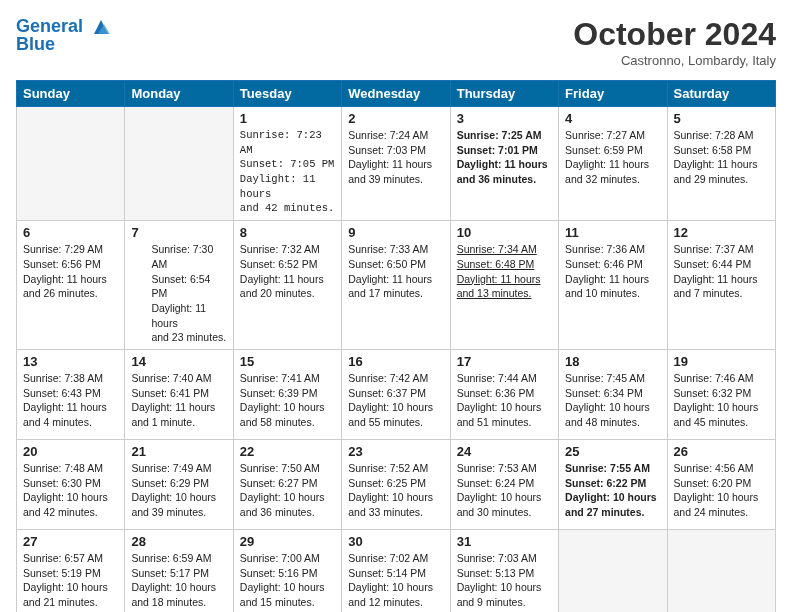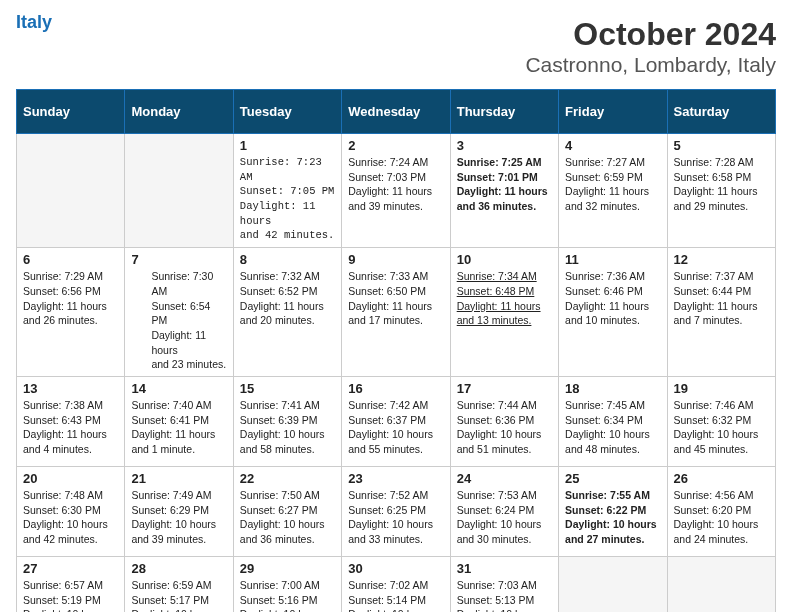--- a/index.html
+++ b/index.html
@@ -22,33 +22,33 @@
     }
     .title-area {
       text-align: right;
     }
     .month-title {
       font-size: 32px;
       font-weight: bold;
       color: #333;
     }
     .location-title {
-      font-size: 21px;
+      font-size: 13px;
       color: #555;
     }
     table {
       width: 100%;
       border-collapse: collapse;
       table-layout: fixed;
     }
     th {
-      background: #0c4a6e;
+      background: #0369a1;
       color: #fff;
       text-align: left;
-      padding: 14px 6px;
+      padding: 5px 6px;
       font-size: 13px;
       font-weight: bold;
       border: 1px solid #1a6fb5;
     }
     td {
       border: 1px solid #ccc;
       vertical-align: top;
       padding: 4px 6px;
       font-size: 10.5px;
       color: #222;
@@ -68,21 +68,30 @@
       line-height: 1.4;
       font-size: 10.5px;
     }
   </style>
 </head>
 <body>
 
 <div class="header-area">
   <div class="logo">
     <div>
-      <div style="font-size:18px;font-weight:bold;color:#1a6fb5;margin-top:-4px;">Italy</div>
+      <div style="display:flex;align-items:center;">
+        <div style="font-size:18px;font-weight:bold;color:#333;line-height:1.2;">
+          <span style="color:#1a6fb5;">General</span>
+          <svg width="22" height="22" viewBox="0 0 22 22" style="vertical-align:middle;margin-left:2px;">
+            <polygon points="4,18 11,4 18,18" fill="#1a6fb5"></polygon>
+            <polygon points="8,18 14,8 20,18" fill="#4a9fd4" opacity="0.7"></polygon>
+          </svg>
+        </div>
+      </div>
+      <div style="font-size:18px;font-weight:bold;color:#1a6fb5;margin-top:-4px;">Blue</div>
     </div>
   </div>
   <div class="title-area">
     <div class="month-title">October 2024</div>
     <div class="location-title">Castronno, Lombardy, Italy</div>
   </div>
 </div>
 
 <table>
   <thead>

